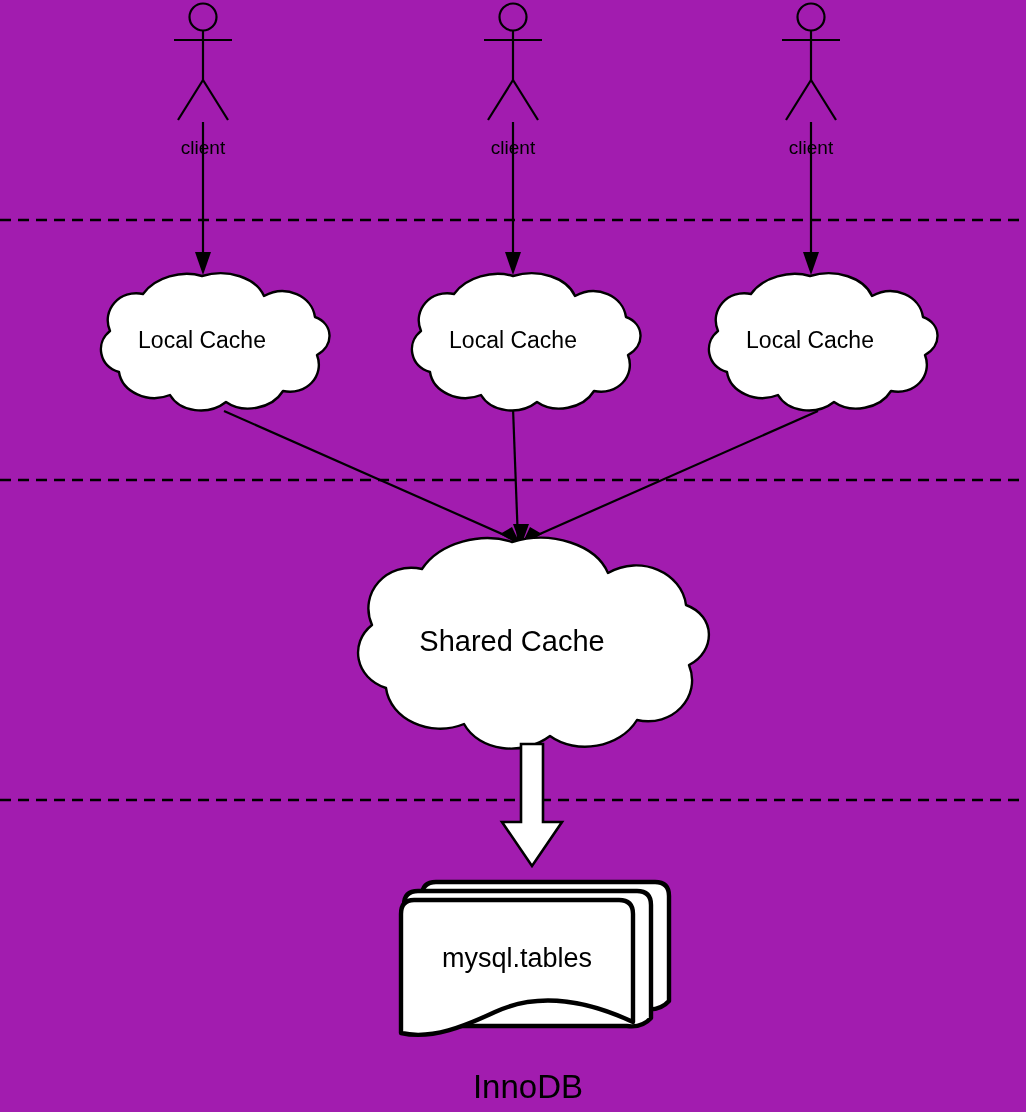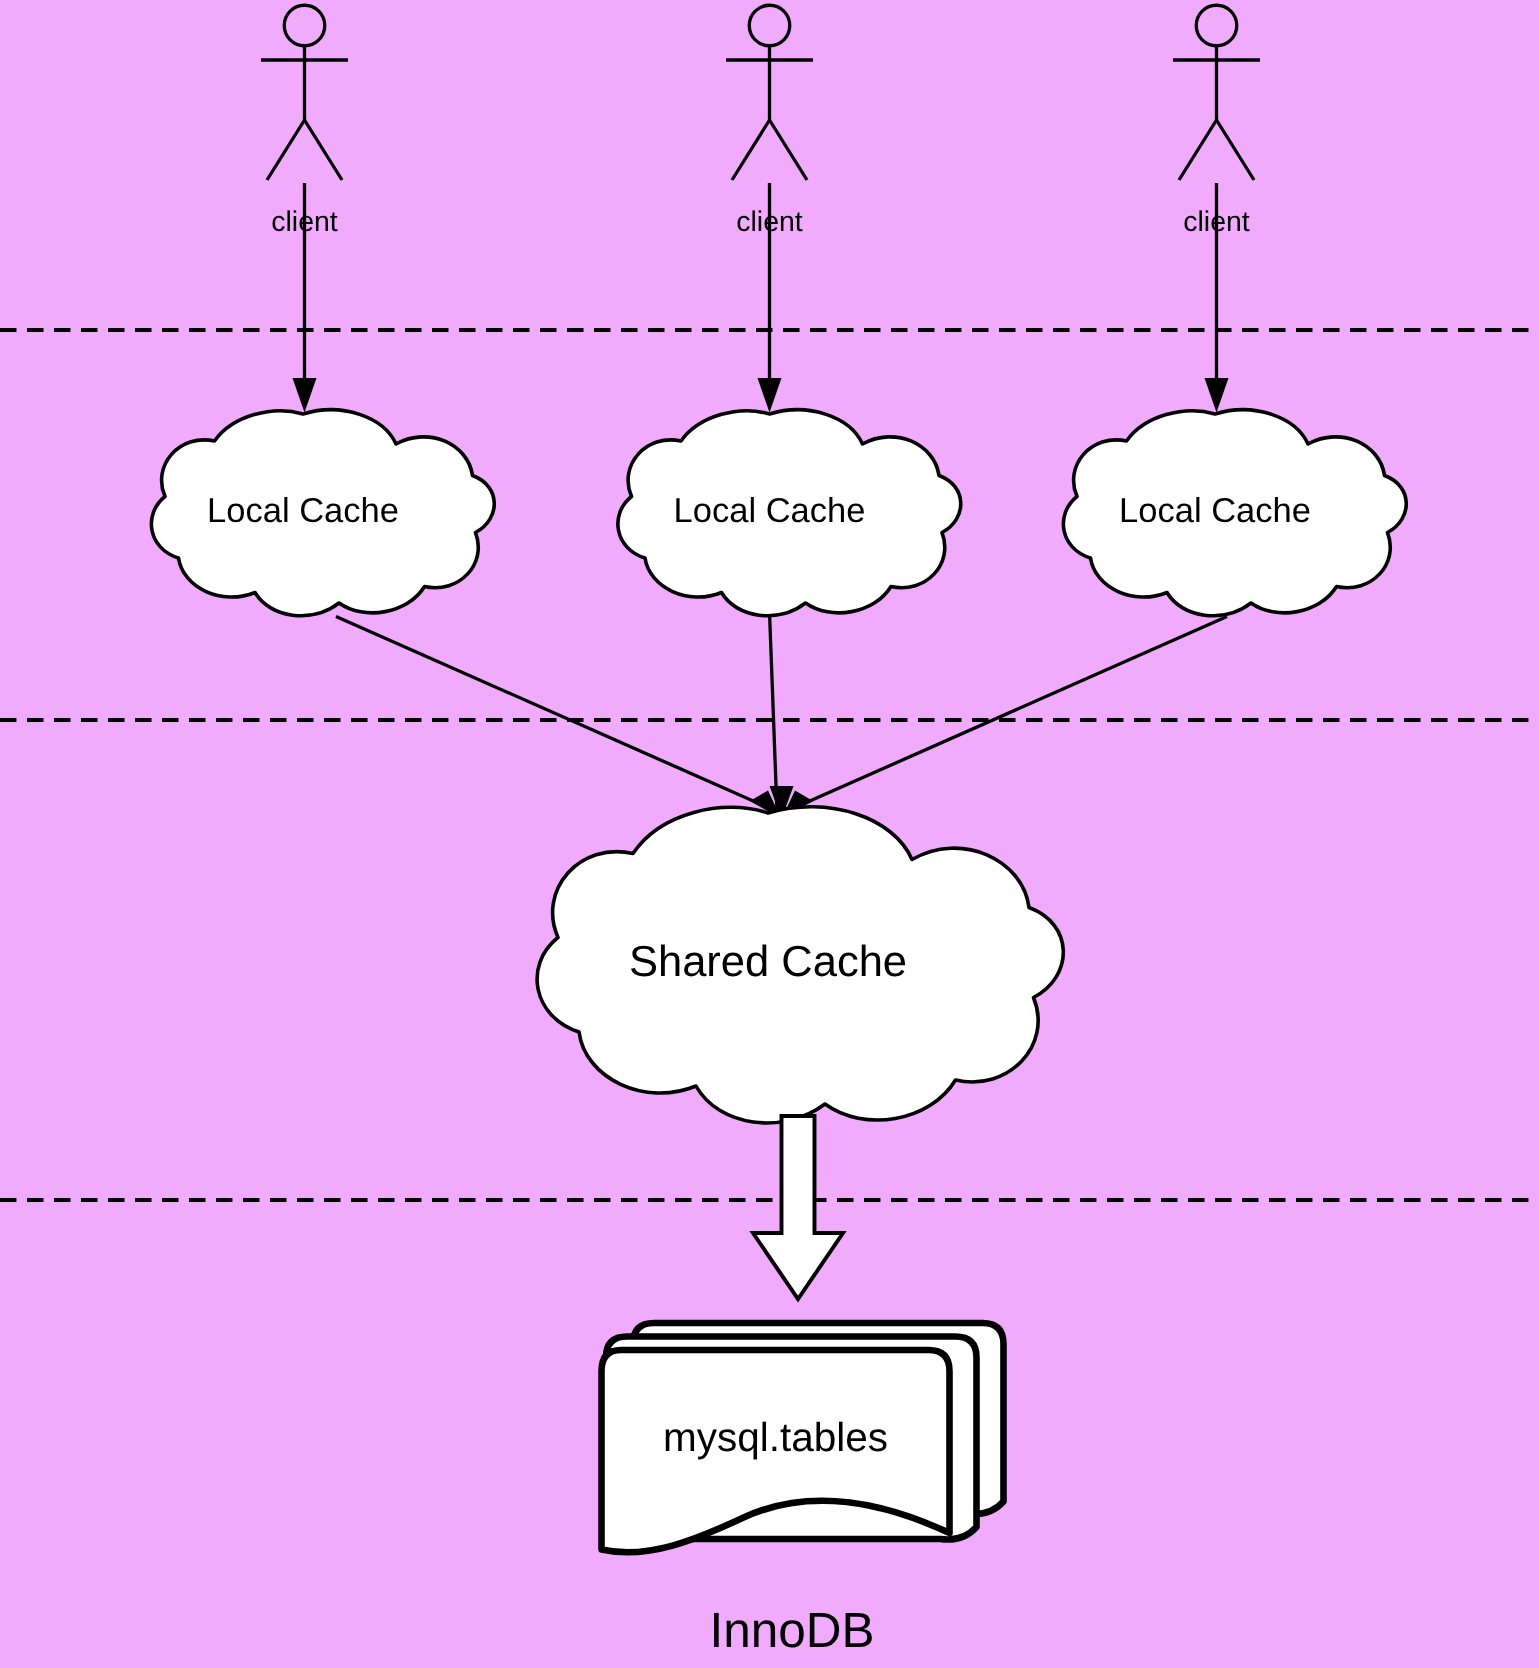--- a/index.html
+++ b/index.html
@@ -7,21 +7,21 @@
     padding: 0;
     background: #ffffff;
   }
   body {
     font-family: "Liberation Sans", sans-serif;
   }
   #canvas-wrap {
     position: relative;
     width: 1026px;
     height: 1112px;
-    background: #f0abfc;
+    background: #a21caf;
     overflow: hidden;
   }
   svg#diagram {
     display: block;
     width: 1026px;
     height: 1112px;
   }
   .stroke-thin {
     fill: none;
     stroke: #000000;

